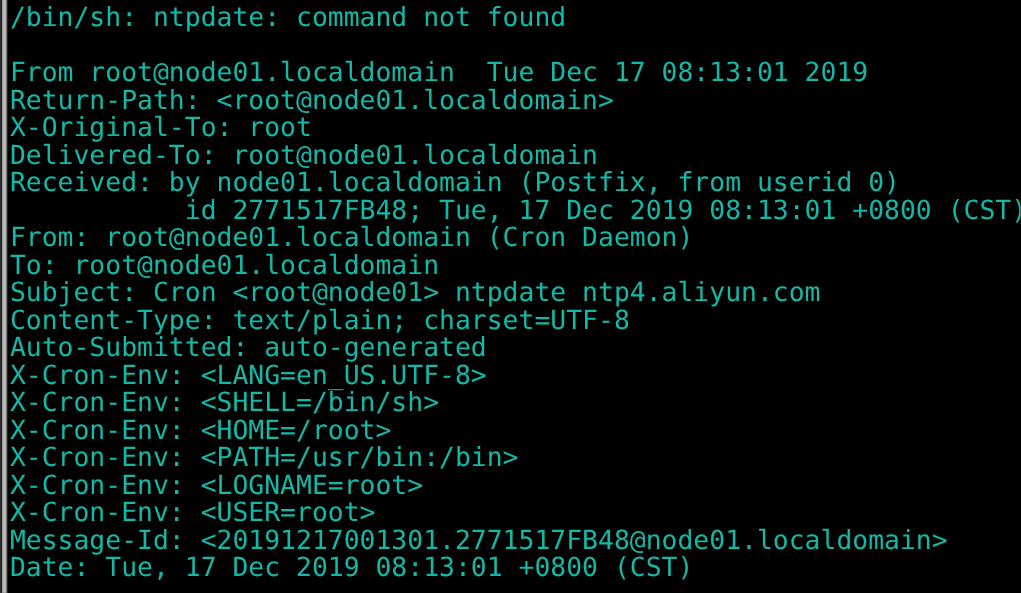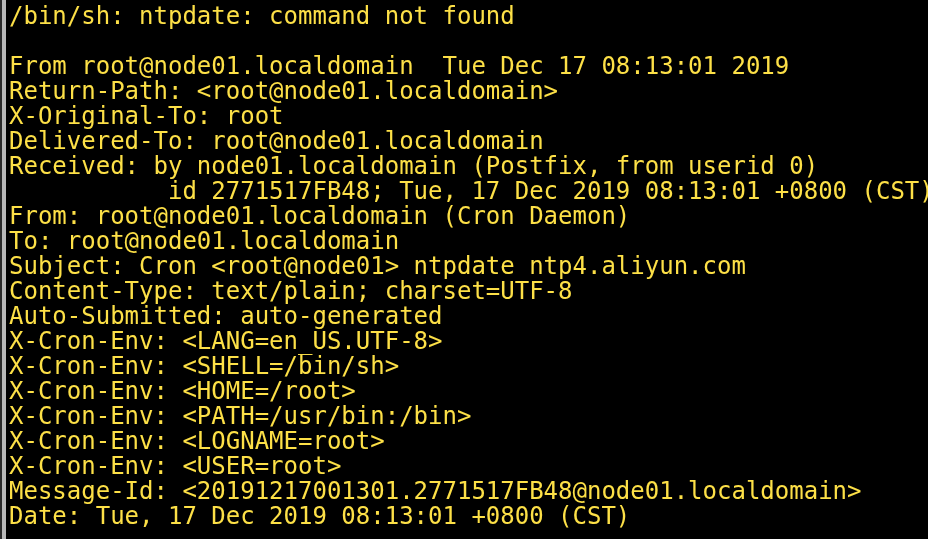--- a/index.html
+++ b/index.html
@@ -39,21 +39,21 @@
     white-space: pre;
     -webkit-font-smoothing: antialiased;
   }
   .term-line {
     display: block;
     height: 25px;
     white-space: pre;
     font-family: "DejaVu Sans Mono", "Liberation Mono", monospace;
     font-size: 24px;
     line-height: 25px;
-    color: #fde047;
+    color: #14b8a6;
     min-height: 25px;
   }
   .term-line.blank {
     color: transparent;
   }
 </style>
 </head>
 <body>
 
 <div id="terminal-window">

